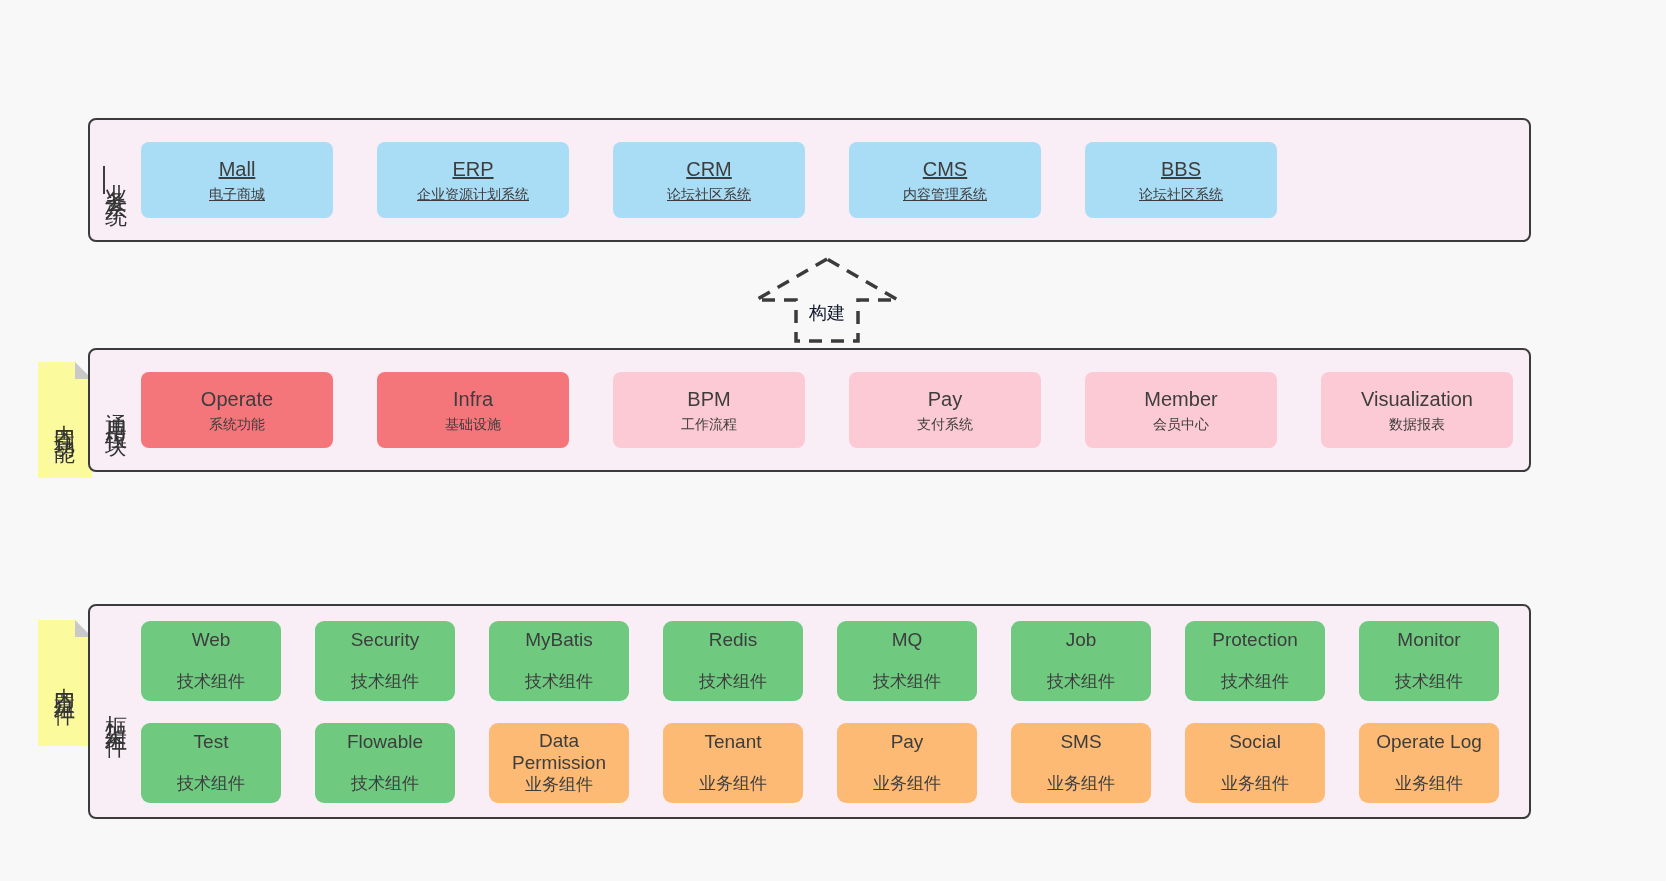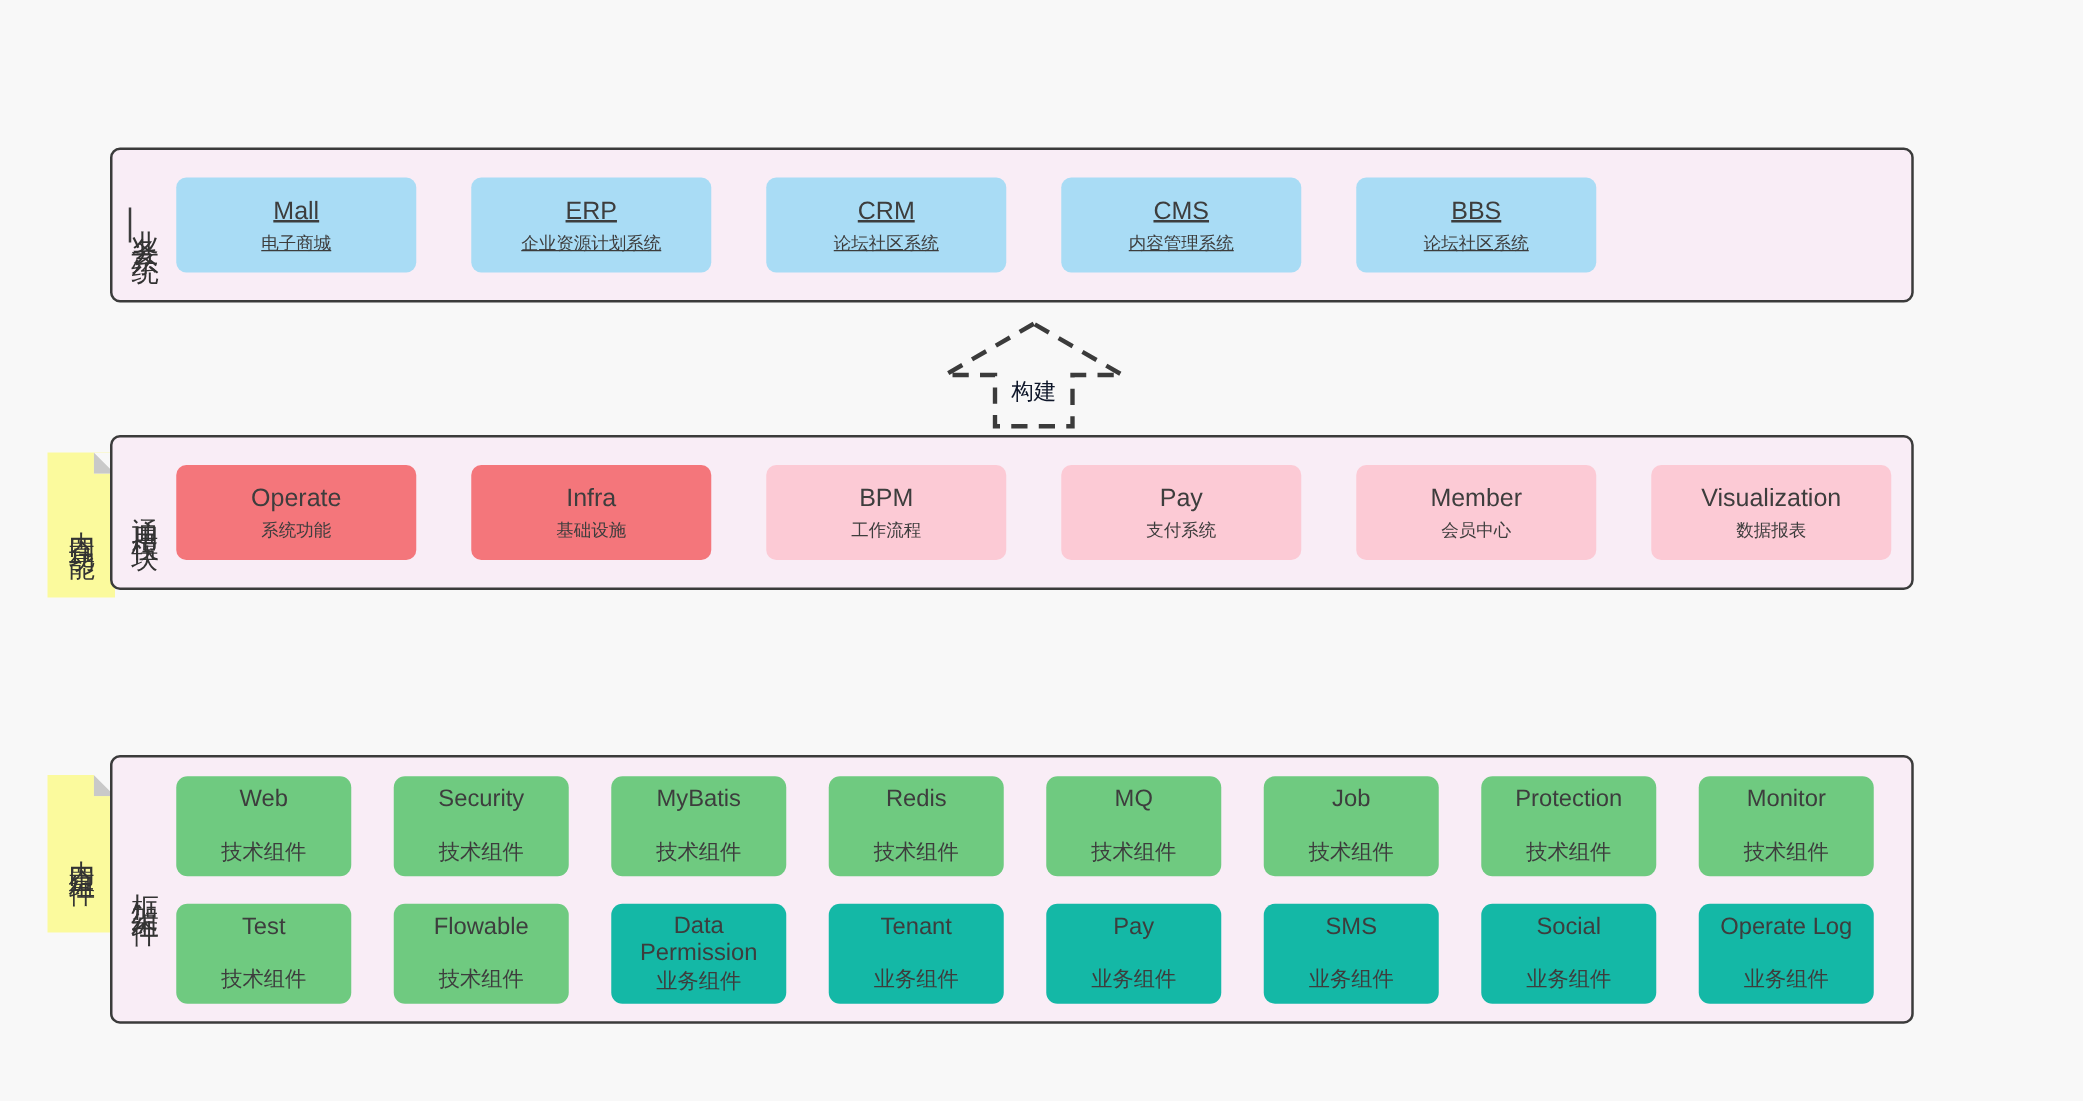--- a/index.html
+++ b/index.html
@@ -57,21 +57,21 @@
   .box .en{font-size:20px;line-height:1.2;}
   .box .zh{font-size:14px;line-height:1.2;margin-top:5px;}
   .box-sm .en{font-size:19px;}
   .box-sm .zh{font-size:17px;margin-top:20px;}
   .box-sm.wrap3 .zh{margin-top:0;}
 
   .blue{background:#a9dcf5;}
   .red{background:#f4767b;}
   .pink{background:#fccad5;}
   .green{background:#6fca80;}
-  .lgreen{background:#14b8a6;}
+  .lgreen{background:#fdba74;}
 
   
   .tag{
     position:absolute;
     left:38px;width:54px;
     background:#fbfa9d;
     display:flex;align-items:center;justify-content:center;
     z-index:1;
   }
   .tag-modules{top:362px;height:116px;}

